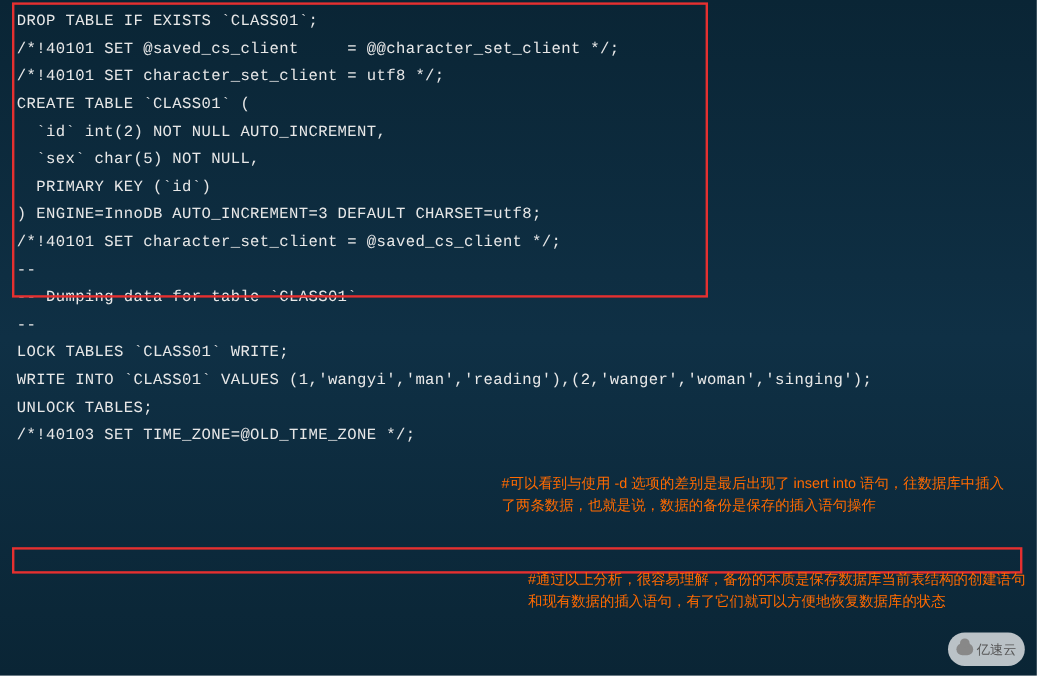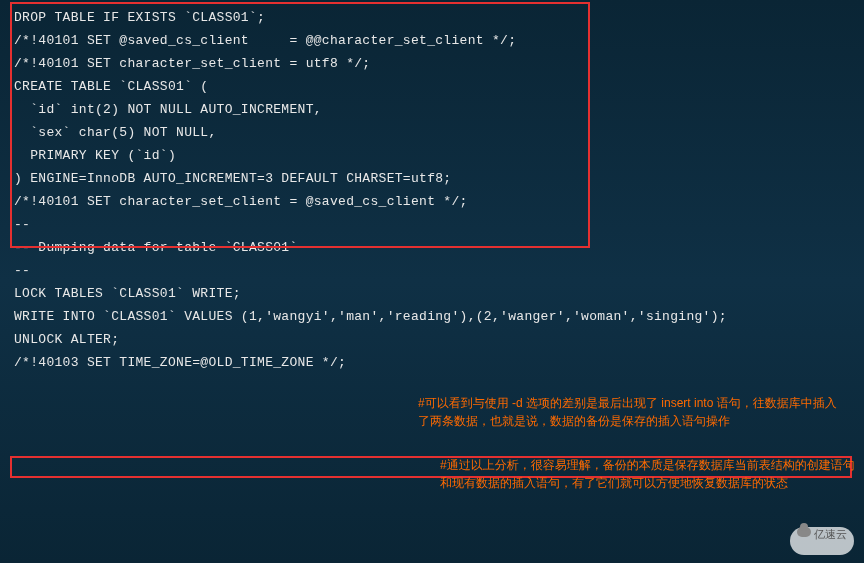--- a/index.html
+++ b/index.html
@@ -40,30 +40,31 @@
     }
     .annotation {
       position: absolute;
       color: #ff6a00;
       font-family: "Microsoft YaHei", sans-serif;
       font-size: 12px;
       line-height: 18px;
       width: 420px;
     }
     .anno1 { top: 394px; left: 418px; }
-    .anno2 { top: 456px; left: 440px; }
+    .anno2 { top: 474px; left: 440px; }
     .watermark {
       position: absolute;
       right: 10px;
       bottom: 8px;
       width: 64px;
       height: 28px;
       background: rgba(255,255,255,0.72);
       border-radius: 14px;
       display: flex;
+      align-items: center;
       justify-content: center;
       font-family: "Microsoft YaHei", sans-serif;
       font-size: 11px;
       color: #555;
     }
     .watermark .cloud {
       width: 14px;
       height: 10px;
       background: #888;
       border-radius: 6px;
@@ -94,21 +95,21 @@
   <div class="code-line">  PRIMARY KEY (`id`)</div>
   <div class="code-line">) ENGINE=InnoDB AUTO_INCREMENT=3 DEFAULT CHARSET=utf8;</div>
   <div class="code-line">/*!40101 SET character_set_client = @saved_cs_client */;</div>
   <div class="code-line"></div>
   <div class="code-line">--</div>
   <div class="code-line">-- Dumping data for table `CLASS01`</div>
   <div class="code-line">--</div>
   <div class="code-line"></div>
   <div class="code-line">LOCK TABLES `CLASS01` WRITE;</div>
   <div class="code-line">WRITE INTO `CLASS01` VALUES (1,'wangyi','man','reading'),(2,'wanger','woman','singing');</div>
-  <div class="code-line">UNLOCK ALTER;</div>
+  <div class="code-line">UNLOCK TABLES;</div>
   <div class="code-line">/*!40103 SET TIME_ZONE=@OLD_TIME_ZONE */;</div>
 </div>
 
 <div class="box-upper"></div>
 <div class="box-lower"></div>
 
 <div class="annotation anno1">#可以看到与使用 -d 选项的差别是最后出现了 insert into 语句，往数据库中插入了两条数据，也就是说，数据的备份是保存的插入语句操作</div>
 <div class="annotation anno2">#通过以上分析，很容易理解，备份的本质是保存数据库当前表结构的创建语句和现有数据的插入语句，有了它们就可以方便地恢复数据库的状态</div>
 
 <div class="watermark">

